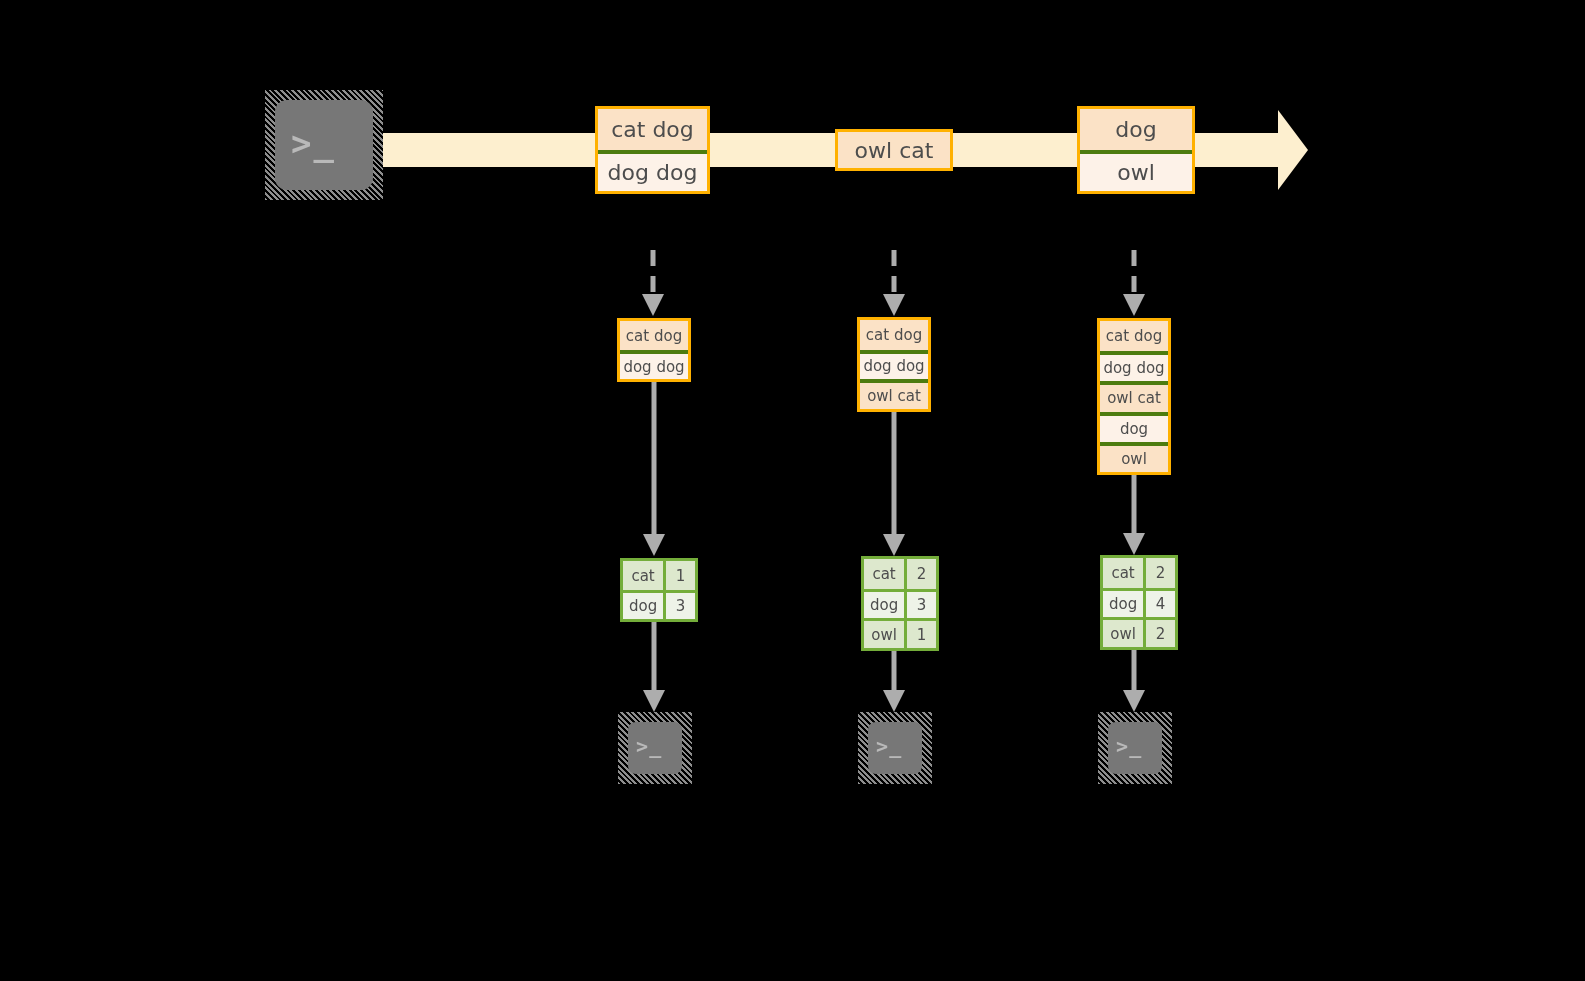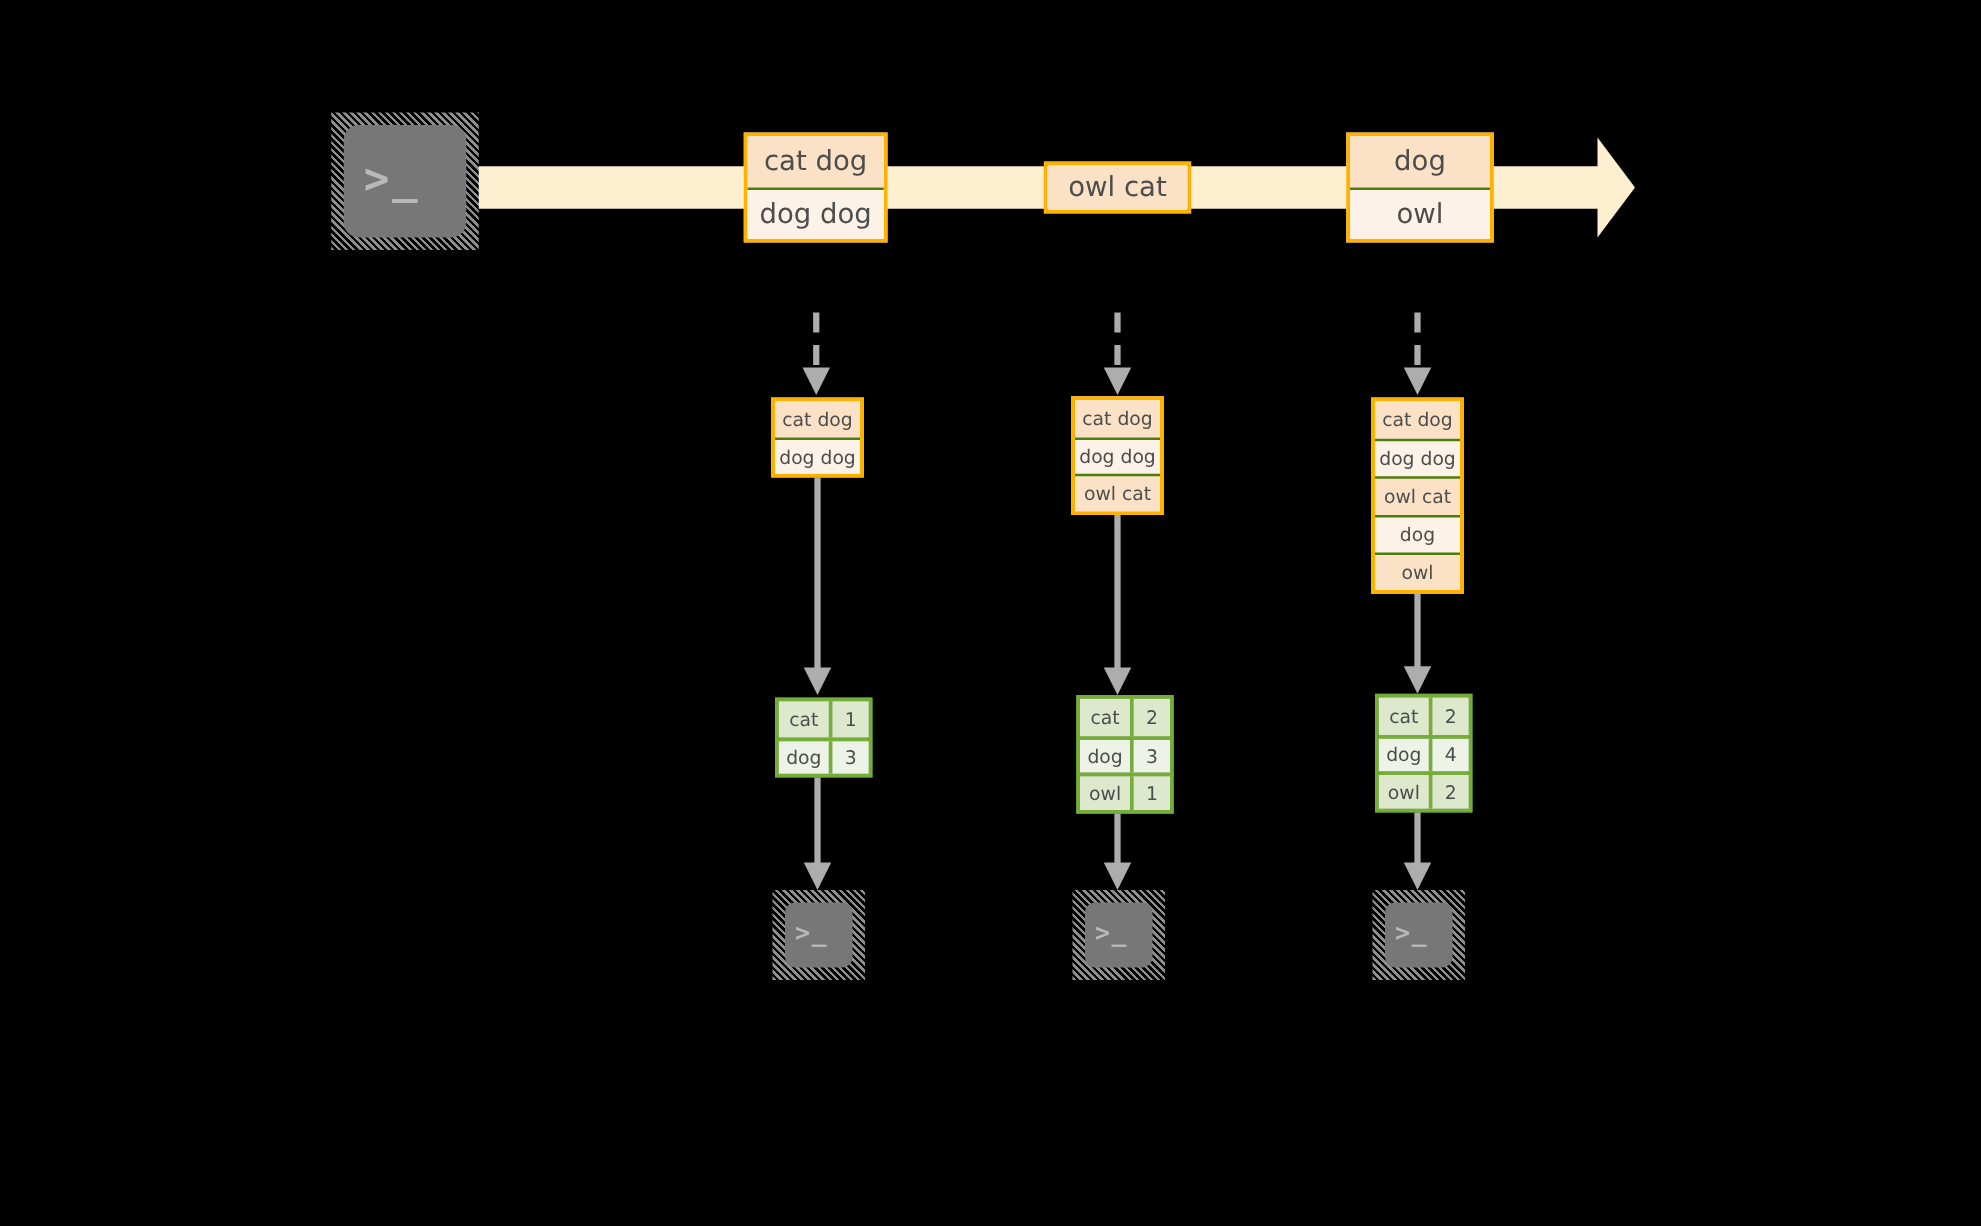--- a/index.html
+++ b/index.html
@@ -61,28 +61,28 @@
   .msgrow {
     box-sizing: border-box;
     display: flex;
     align-items: center;
     justify-content: center;
     color: #4d4d4d;
     white-space: nowrap;
   }
   .msgrow.dark  { background: #FBE2C6; }
   .msgrow.light { background: #FDF2E8; }
-  .msgrow + .msgrow { border-top: 2px solid #4d7c0f; }
+  .msgrow + .msgrow { border-top: 4px solid #4d7c0f; }
 
   
   .restable {
     position: absolute;
     border: 3px solid #74AD3A;
     box-sizing: border-box;
-    background: #4d7c0f;
+    background: #0369a1;
   }
   .resrow {
     display: flex;
     box-sizing: border-box;
   }
   .resrow + .resrow { border-top: 3px solid #74AD3A; }
   .rescell {
     box-sizing: border-box;
     display: flex;
     align-items: center;

